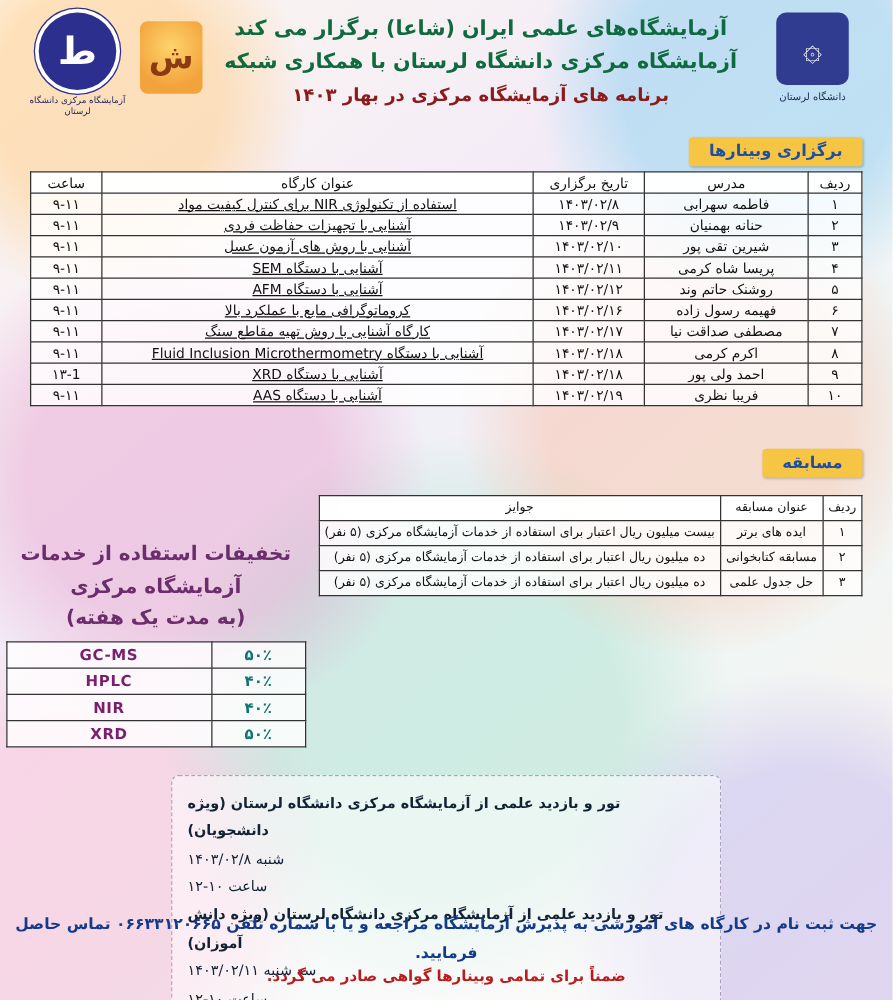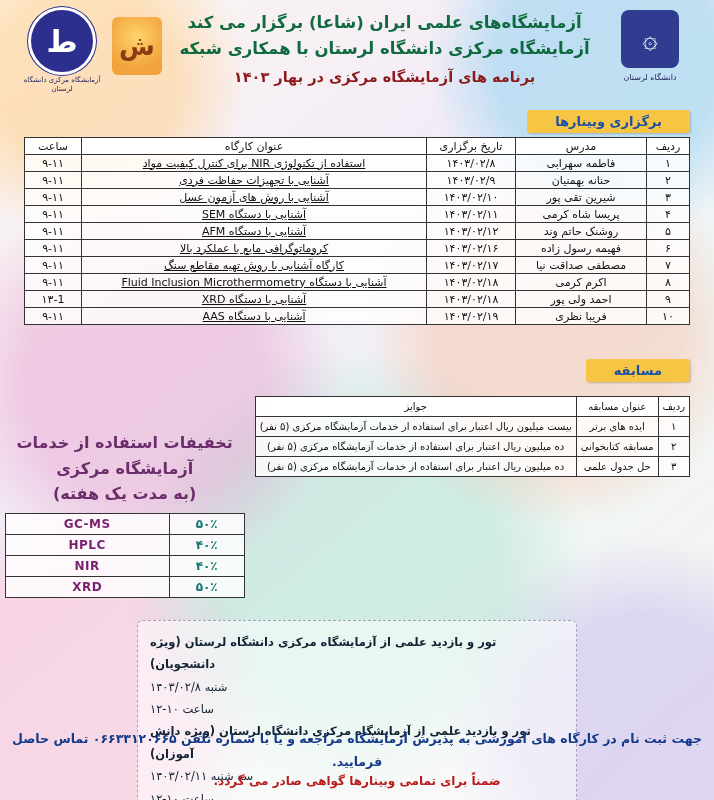--- a/index.html
+++ b/index.html
@@ -58,21 +58,21 @@
     color:#0f6b3f;font-weight:bold;font-size:16.5px;line-height:1.55;
     direction:rtl;
   }
   .title2{
     color:#8b1a1a;font-weight:bold;font-size:14.5px;margin-top:8px;direction:rtl;
   }
 
   
   .tag{
     display:inline-block;background:#f6c544;color:#1e4fa3;
-    font-weight:bold;font-size:13px;padding:4px 28px;border-radius:3px;
+    font-weight:bold;font-size:13px;padding:4px 16px;border-radius:3px;
     box-shadow:1px 1px 2px rgba(0,0,0,.2);
   }
   .tag-row{text-align:right;padding:0 24px;margin-bottom:4px;}
 
   
   table{border-collapse:collapse;direction:rtl;}
   .tbl{
     background:rgba(255,255,255,.82);
     border:1px solid #333;font-size:11px;color:#111;
   }

